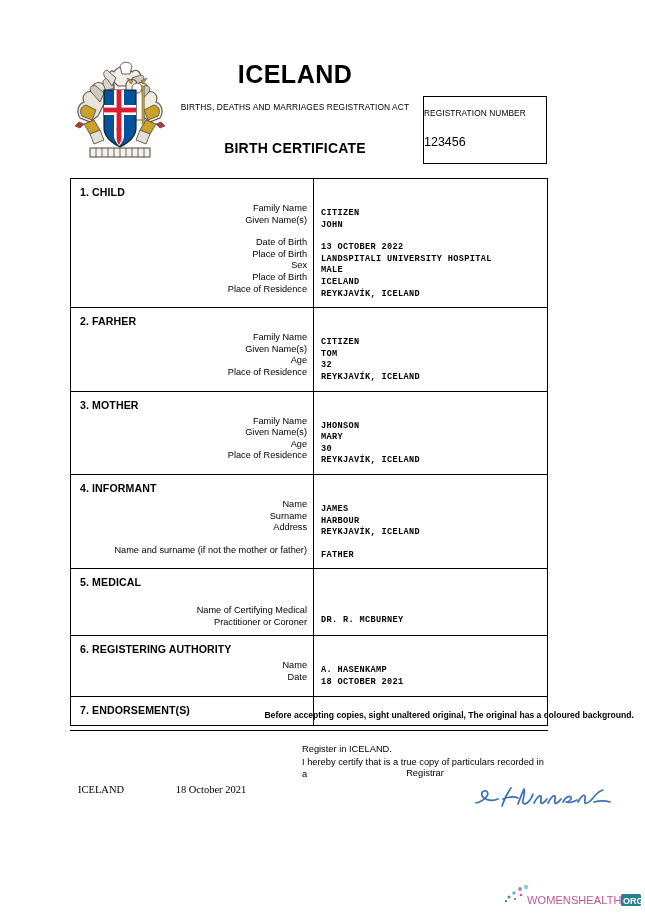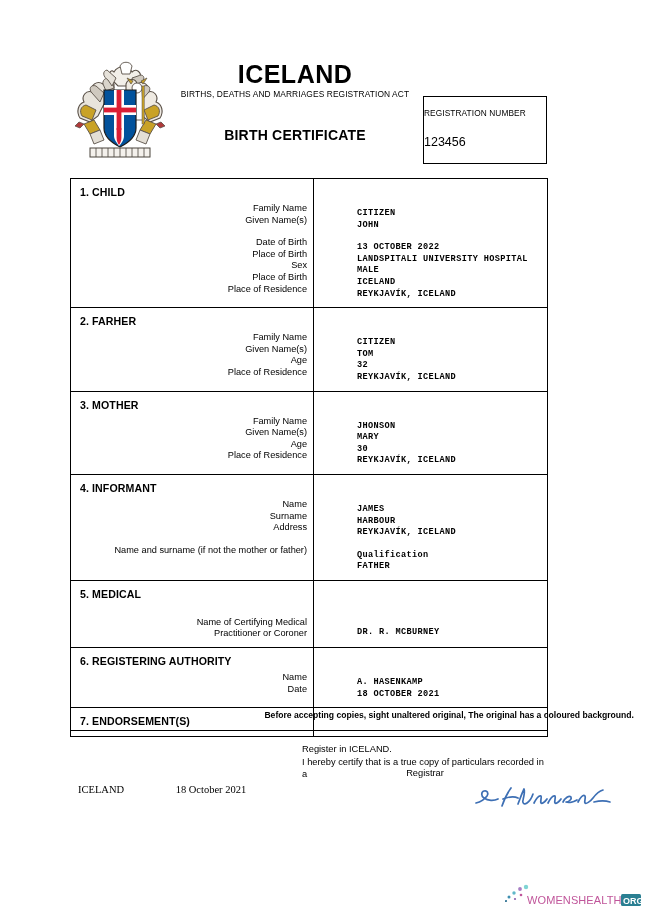--- a/index.html
+++ b/index.html
@@ -46,20 +46,21 @@
     text-align: center;
   }
   .doc-country {
     font-size: 25px;
     font-weight: bold;
     letter-spacing: 0.5px;
     line-height: 1.1;
   }
   .doc-act {
     font-size: 8.4px;
+    margin-top: 13px;
     letter-spacing: 0.1px;
     white-space: nowrap;
   }
   .doc-type {
     font-size: 14px;
     font-weight: bold;
     margin-top: 28px;
     letter-spacing: 0.2px;
   }
 
@@ -124,21 +125,21 @@
   }
   .label-list .lbl { display: block; }
   .label-list .gap { display: block; height: 11px; }
   .value-list {
     font-family: "Liberation Mono", "DejaVu Sans Mono", monospace;
     font-size: 8.6px;
     font-weight: bold;
     line-height: 11.6px;
     letter-spacing: 0.35px;
   }
-  .value-list .val { display: block; white-space: nowrap; margin-left: 36px; }
+  .value-list .val { display: block; white-space: nowrap; }
   .value-list .gap { display: block; height: 11px; }
 
   .sec-child .sec-left   { padding-top: 7px; }
   .sec-child .label-list { margin-top: 5px; }
   .sec-child .value-list { margin-top: 22px; }
 
   .sec-father .label-list { margin-top: 5px; }
   .sec-father .value-list { margin-top: 22px; }
   .sec-mother .label-list { margin-top: 5px; }
   .sec-mother .value-list { margin-top: 22px; }
@@ -386,21 +387,20 @@
           <span class="gap"></span>
           <span class="lbl">Name and surname (if not the mother or father)</span>
         </div>
       </div>
       <div class="sec-right">
         <div class="value-list">
           <span class="val">JAMES</span>
           <span class="val">HARBOUR</span>
           <span class="val">REYKJAVÍK, ICELAND</span>
           <span class="gap"></span>
-          <span class="val">Qualification</span>
           <span class="val">FATHER</span>
         </div>
       </div>
     </div>
 
     <div class="sec sec-medical">
       <div class="sec-left">
         <div class="sec-heading">5. MEDICAL</div>
         <div class="label-list">
           <span class="lbl">Name of Certifying Medical</span>

